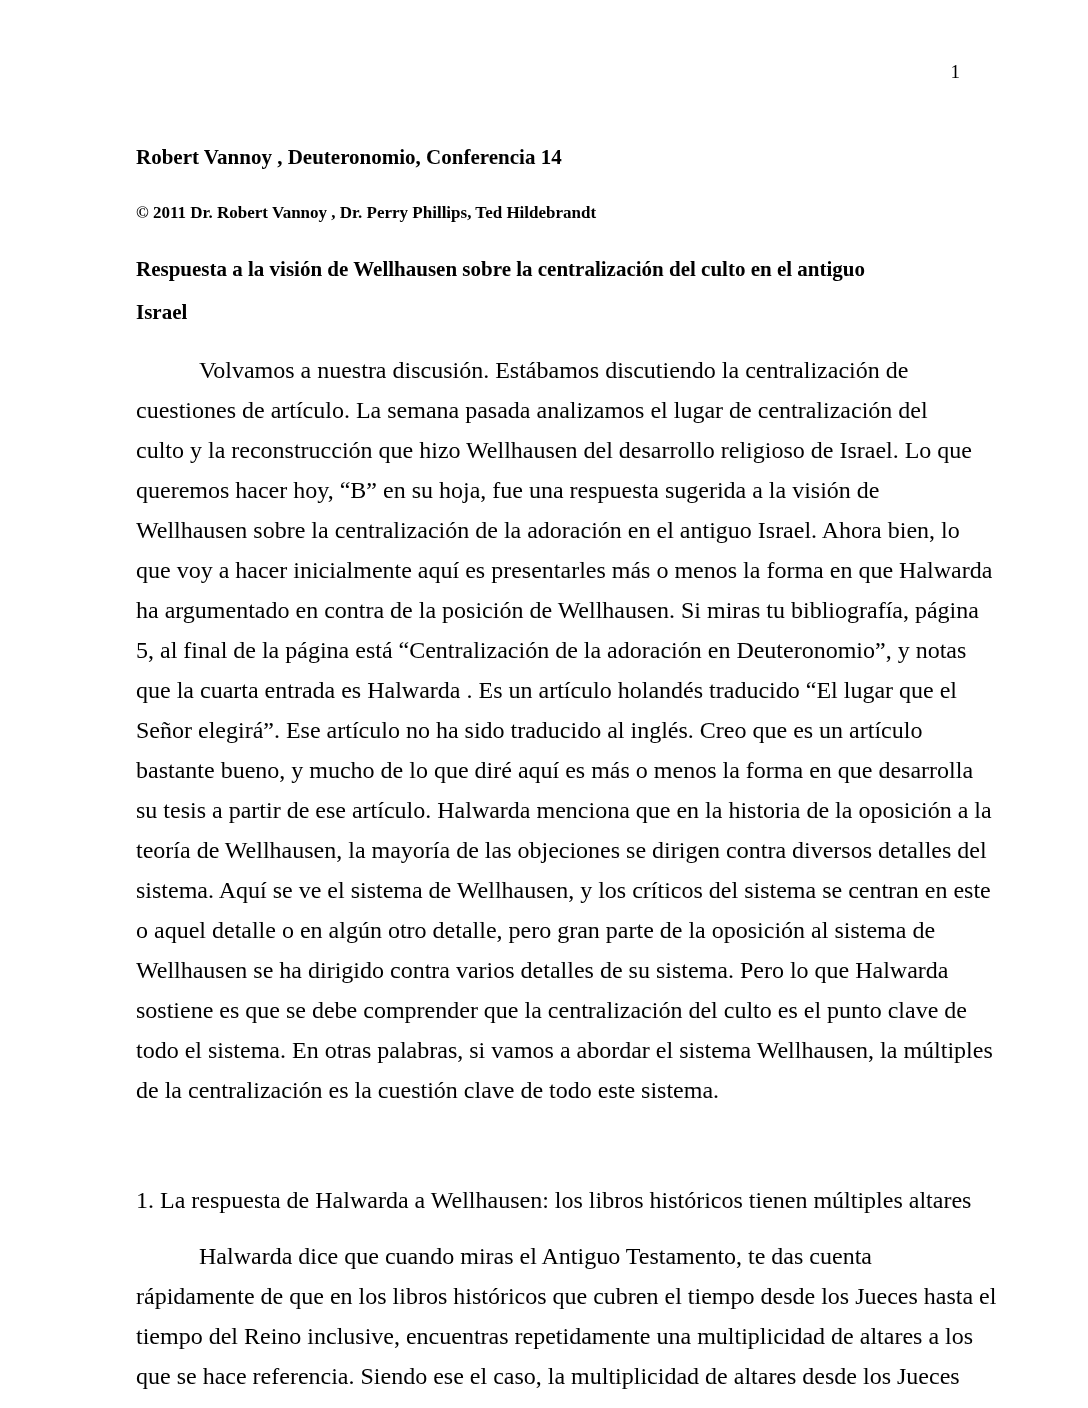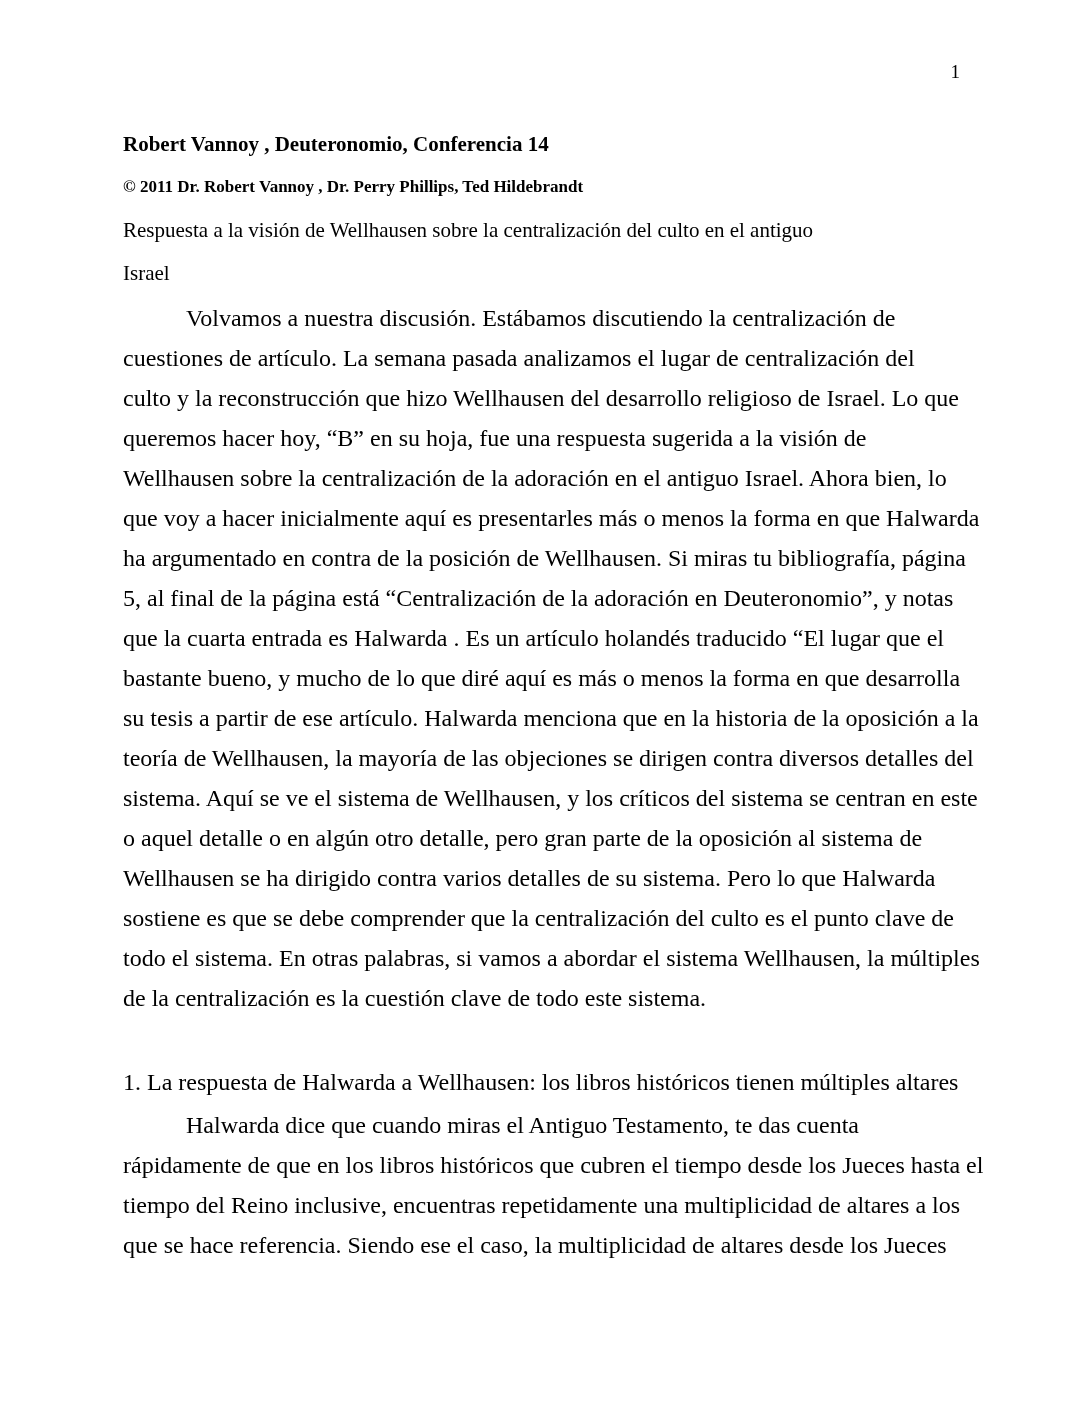--- a/index.html
+++ b/index.html
@@ -25,35 +25,35 @@
     text-align: right;
     font-size: 19px;
     line-height: 24px;
   }
   .content {
     position: absolute;
     top: 120px;
     left: 120px;
     width: 840px;
   }
-  .block { margin: 3px; }
+  .block { margin: 16px; }
   .block.h1 .line {
     font-weight: 700;
     font-size: 21px;
     line-height: 42px;
     white-space: nowrap;
   }
   .block.meta .line {
     font-size: 17px;
     line-height: 38px;
     white-space: nowrap;
     font-weight: bold;
   }
   .block.h2 .line {
-    font-weight: 400;
+    font-weight: 700;
     font-size: 21px;
     line-height: 43px;
     white-space: nowrap;
   }
   .block.p .line {
     font-size: 24px;
     line-height: 40px;
     white-space: nowrap;
   }
   .block.blank { height: 38px; }
@@ -78,20 +78,21 @@
       <div class="block p">
         <div class="line indent">Volvamos a nuestra discusión. Estábamos discutiendo la centralización de</div>
         <div class="line">cuestiones de artículo. La semana pasada analizamos el lugar de centralización del</div>
         <div class="line">culto y la reconstrucción que hizo Wellhausen del desarrollo religioso de Israel. Lo que</div>
         <div class="line">queremos hacer hoy, “B” en su hoja, fue una respuesta sugerida a la visión de</div>
         <div class="line">Wellhausen sobre la centralización de la adoración en el antiguo Israel. Ahora bien, lo</div>
         <div class="line">que voy a hacer inicialmente aquí es presentarles más o menos la forma en que Halwarda</div>
         <div class="line">ha argumentado en contra de la posición de Wellhausen. Si miras tu bibliografía, página</div>
         <div class="line">5, al final de la página está “Centralización de la adoración en Deuteronomio”, y notas</div>
         <div class="line">que la cuarta entrada es Halwarda . Es un artículo holandés traducido “El lugar que el</div>
+        <div class="line">Señor elegirá”. Ese artículo no ha sido traducido al inglés. Creo que es un artículo</div>
         <div class="line">bastante bueno, y mucho de lo que diré aquí es más o menos la forma en que desarrolla</div>
         <div class="line">su tesis a partir de ese artículo. Halwarda menciona que en la historia de la oposición a la</div>
         <div class="line">teoría de Wellhausen, la mayoría de las objeciones se dirigen contra diversos detalles del</div>
         <div class="line">sistema. Aquí se ve el sistema de Wellhausen, y los críticos del sistema se centran en este</div>
         <div class="line">o aquel detalle o en algún otro detalle, pero gran parte de la oposición al sistema de</div>
         <div class="line">Wellhausen se ha dirigido contra varios detalles de su sistema. Pero lo que Halwarda</div>
         <div class="line">sostiene es que se debe comprender que la centralización del culto es el punto clave de</div>
         <div class="line">todo el sistema. En otras palabras, si vamos a abordar el sistema Wellhausen, la múltiples</div>
         <div class="line">de la centralización es la cuestión clave de todo este sistema.</div>
       </div>

